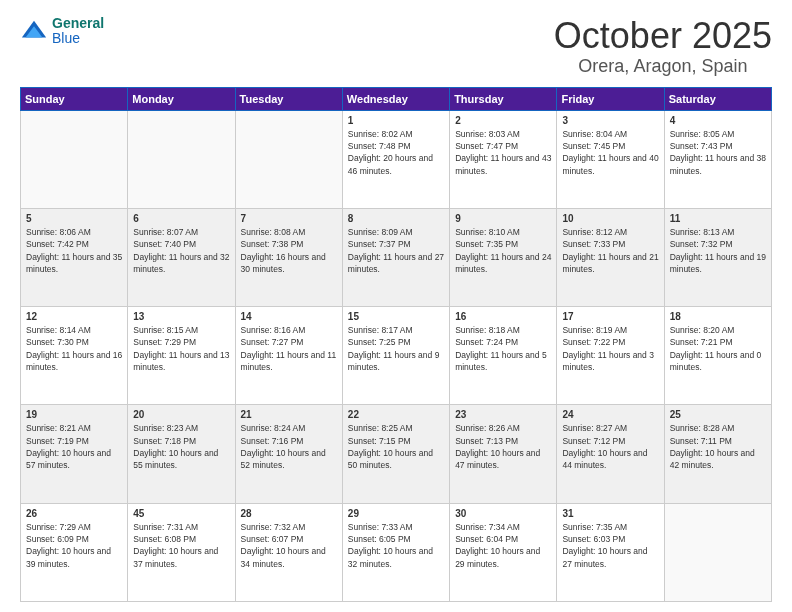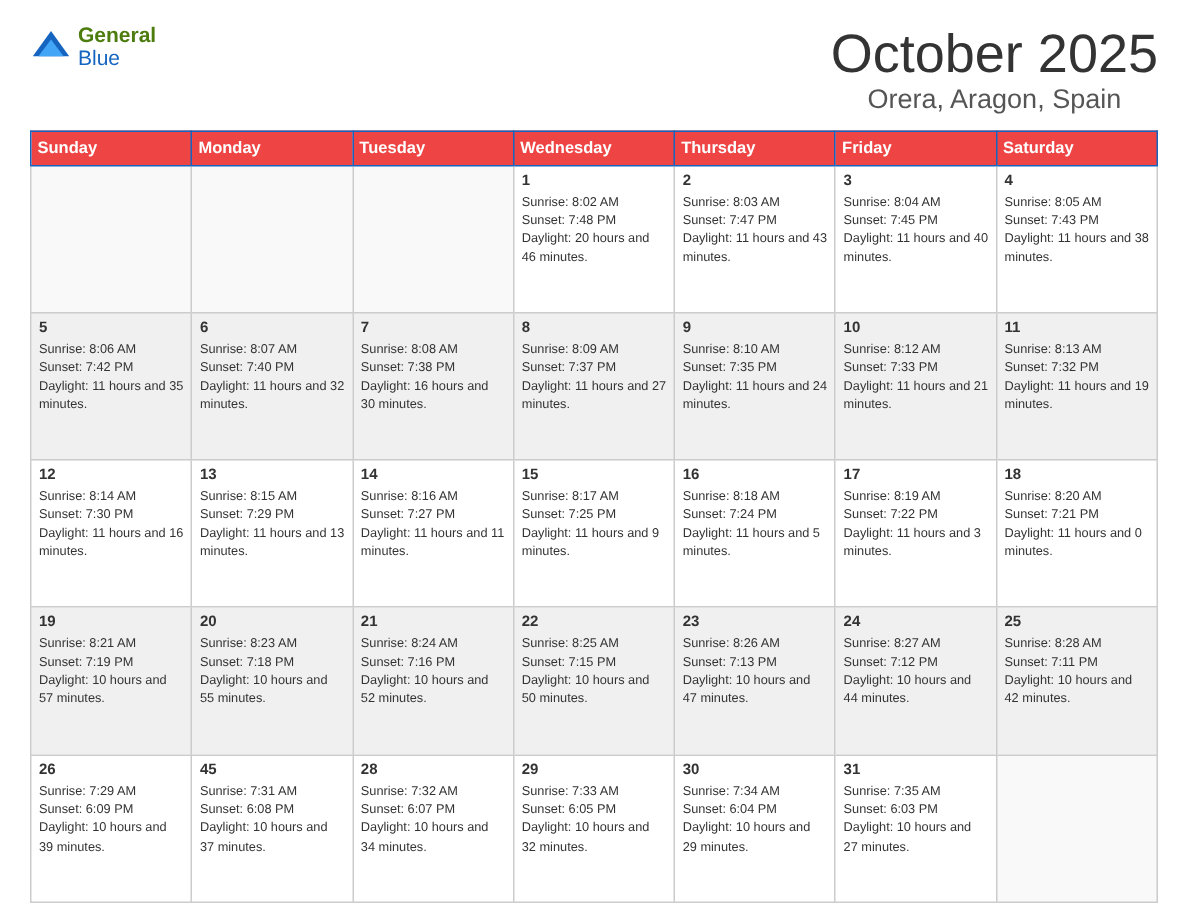--- a/index.html
+++ b/index.html
@@ -29,21 +29,21 @@
       gap: 4px;
     }
     .logo-text {
       display: flex;
       flex-direction: column;
       line-height: 1.1;
     }
     .logo-general {
       font-size: 14px;
       font-weight: bold;
-      color: #4d7c0f;
+      color: #0f766e;
     }
     .logo-blue {
       font-size: 14px;
       font-weight: normal;
       color: #1565c0;
     }
     .logo-icon {
       width: 28px;
       height: 28px;
     }
@@ -61,21 +61,21 @@
       color: #555;
     }
     .calendar {
       flex: 1;
       border: 1px solid #ccc;
       border-collapse: collapse;
       width: 100%;
       table-layout: fixed;
     }
     .calendar th {
-      background-color: #ef4444;
+      background-color: #4c1d95;
       color: #fff;
       font-size: 11px;
       font-weight: bold;
       padding: 5px 4px;
       text-align: left;
       border: 1px solid #1565c0;
     }
     .calendar td {
       border: 1px solid #ccc;
       vertical-align: top;

